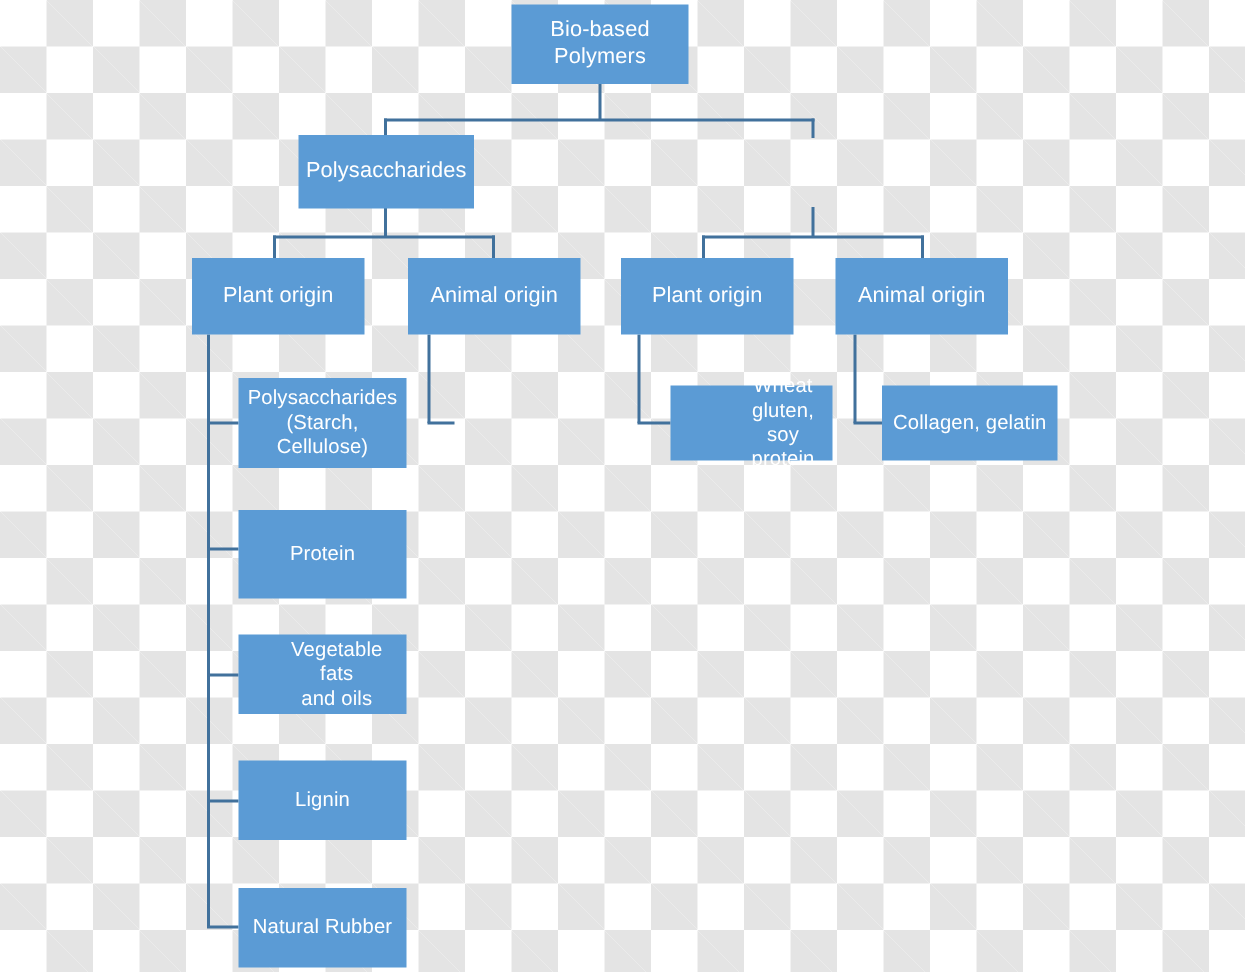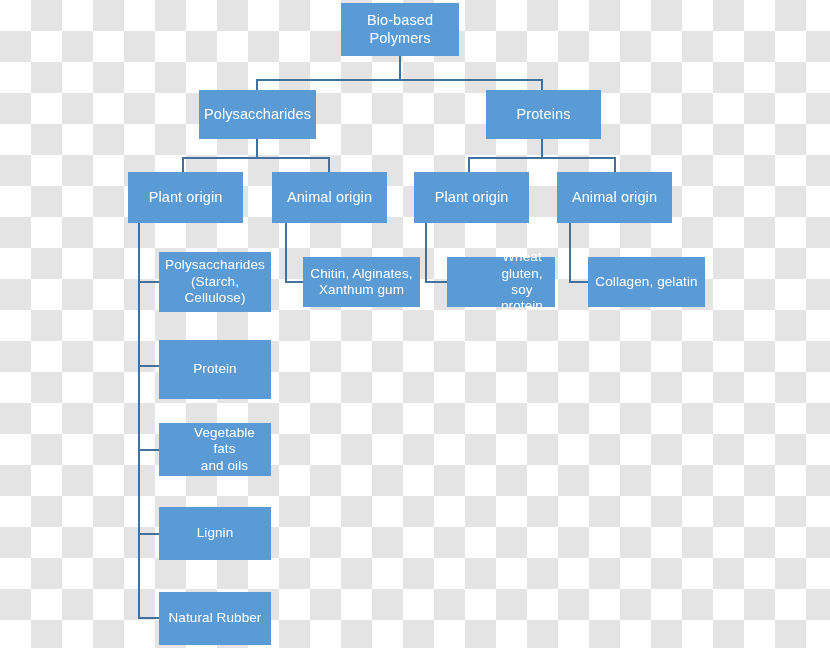--- a/index.html
+++ b/index.html
@@ -92,47 +92,40 @@
   <div class="conn h" style="left:569px; top:281px; width:19px;"></div>
 
   <div class="node" style="left:341px; top:3px; width:118px; height:53px; flex-direction:column;">
     <span>Bio-based</span>
     <span>Polymers</span>
   </div>
 
   <div class="node" style="left:199px; top:90px; width:117px; height:49px;">
     <span>Polysaccharides</span>
   </div>
-  <div class="node" style="left:486px; top:90px; width:115px; height:49px;">
-    <span>Proteins</span>
-  </div>
 
   <div class="node" style="left:128px; top:172px; width:115px; height:51px;">
     <span>Plant origin</span>
   </div>
   <div class="node" style="left:272px; top:172px; width:115px; height:51px;">
     <span>Animal origin</span>
   </div>
   <div class="node" style="left:414px; top:172px; width:115px; height:51px;">
     <span>Plant origin</span>
   </div>
   <div class="node" style="left:557px; top:172px; width:115px; height:51px;">
     <span>Animal origin</span>
   </div>
 
   <div class="node small" style="left:159px; top:252px; width:112px; height:60px; flex-direction:column;">
     <span>Polysaccharides</span>
     <span>(Starch,</span>
     <span>Cellulose)</span>
   </div>
 
-  <div class="node small" style="left:303px; top:257px; width:117px; height:50px; flex-direction:column;">
-    <span>Chitin, Alginates,</span>
-    <span>Xanthum gum</span>
-  </div>
 
   <div class="node small" style="left:447px; top:257px; width:108px; height:50px; flex-direction:column;padding-left:48px;">
     <span>Wheat gluten,</span>
     <span>soy protein</span>
   </div>
 
   <div class="node small" style="left:588px; top:257px; width:117px; height:50px;text-align:right;">
     <span>Collagen, gelatin</span>
   </div>
 

